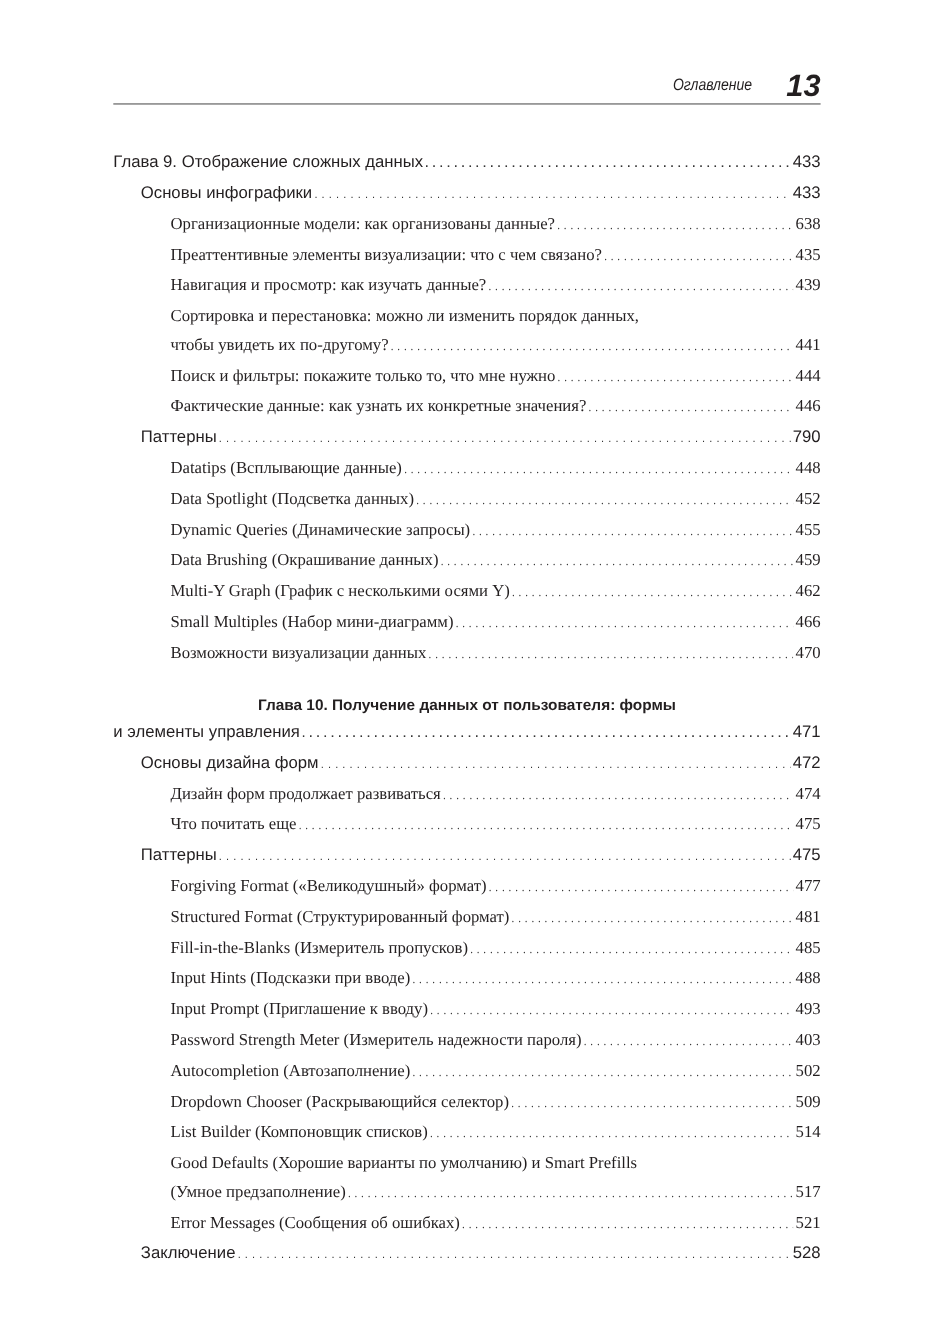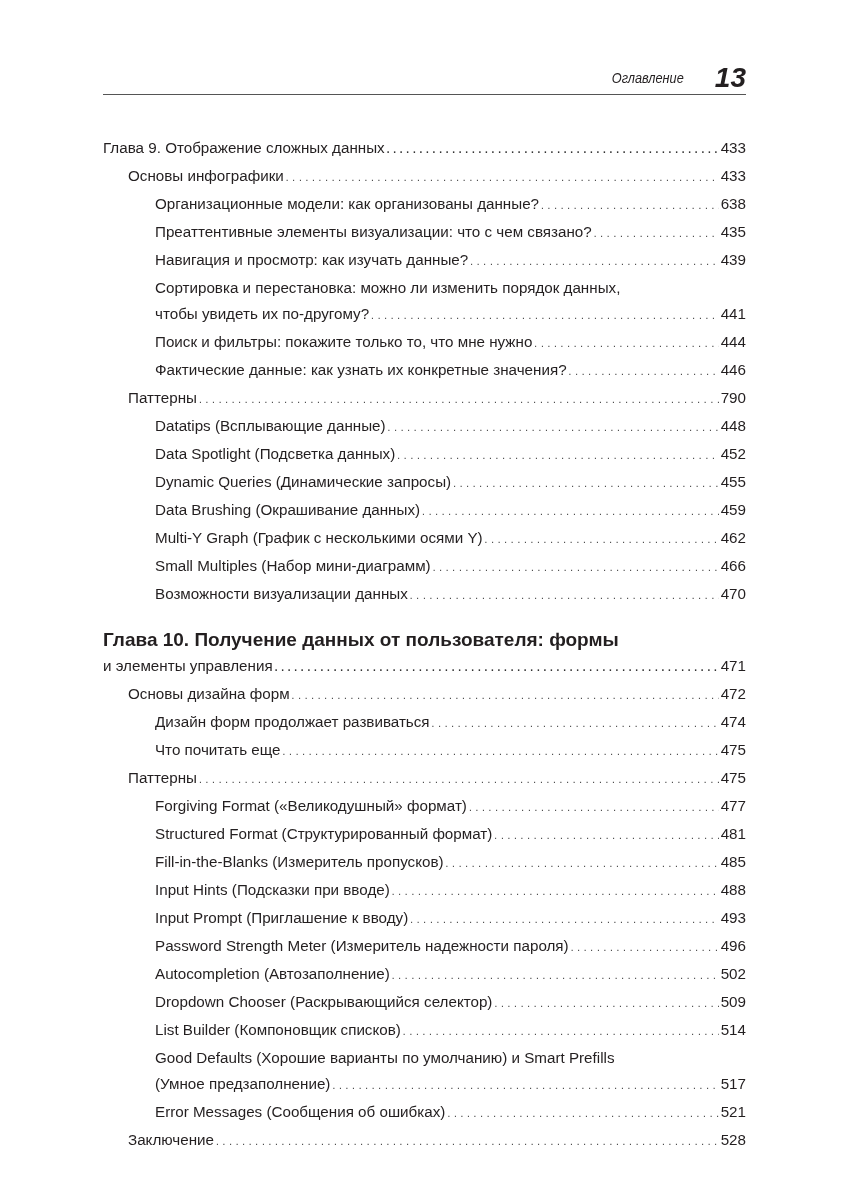--- a/index.html
+++ b/index.html
@@ -13,23 +13,23 @@
   .toc { position: absolute; left: 103px; top: 135px; width: 643px; }
   .chapter { margin-bottom: 10px; }
   .row { display: flex; align-items: baseline; font-size: 15.2px; line-height: 26px; white-space: nowrap; }
   .row .label { flex: 0 0 auto; }
   .row .dots { flex: 1 1 auto; overflow: hidden; margin: 0 2px; color: #333;
                font-size: 10px; letter-spacing: 0.5px; }
   .row .dots::before { content: ". . . . . . . . . . . . . . . . . . . . . . . . . . . . . . . . . . . . . . . . . . . . . . . . . . . . . . . . . . . . . . . . . . . . . . . . . . . . . . . . . . . . . . . . . . . . . . . . . . . . . . . . . . . . . . . . . . . . . . . . . . . . . . . . . . . . . . . . . . . . . . . . . . . . . . . . . . . . . . . . . . . . . . . . . . . . . . . . . . . . . . . . . . ."; }
   .row .page { flex: 0 0 auto; }
   .row.ch { font-weight: normal; font-size: 15.2px; }
   .row.ch .dots { font-weight: bold; }
-  .ch-first { font-weight: bold; font-size: 19px; line-height: 26px; }
+  .ch-first { font-weight: bold; font-size: 14px; line-height: 26px; text-align: center; }
   .lvl1 { padding-left: 25px; text-align: center; }
-  .lvl2 { padding-left: 52px; }
+  .lvl2 { padding-left: 52px; font-family: Liberation Serif, serif; }
   .wrap-first { font-size: 15.2px; line-height: 26px; white-space: nowrap; }
   .chapter-spacer { height: 8px; }
 </style>
 </head>
 <body>
 
 <div class="running-head">
   <span class="title">Оглавление</span>
   <span class="pagenum">13</span>
 </div>
@@ -177,21 +177,21 @@
       <span class="page">488</span>
     </div>
     <div class="row lvl2">
       <span class="label">Input Prompt (Приглашение к вводу)</span>
       <span class="dots"></span>
       <span class="page">493</span>
     </div>
     <div class="row lvl2">
       <span class="label">Password Strength Meter (Измеритель надежности пароля)</span>
       <span class="dots"></span>
-      <span class="page">496</span>
+      <span class="page">403</span>
     </div>
     <div class="row lvl2">
       <span class="label">Autocompletion (Автозаполнение)</span>
       <span class="dots"></span>
       <span class="page">502</span>
     </div>
     <div class="row lvl2">
       <span class="label">Dropdown Chooser (Раскрывающийся селектор)</span>
       <span class="dots"></span>
       <span class="page">509</span>

